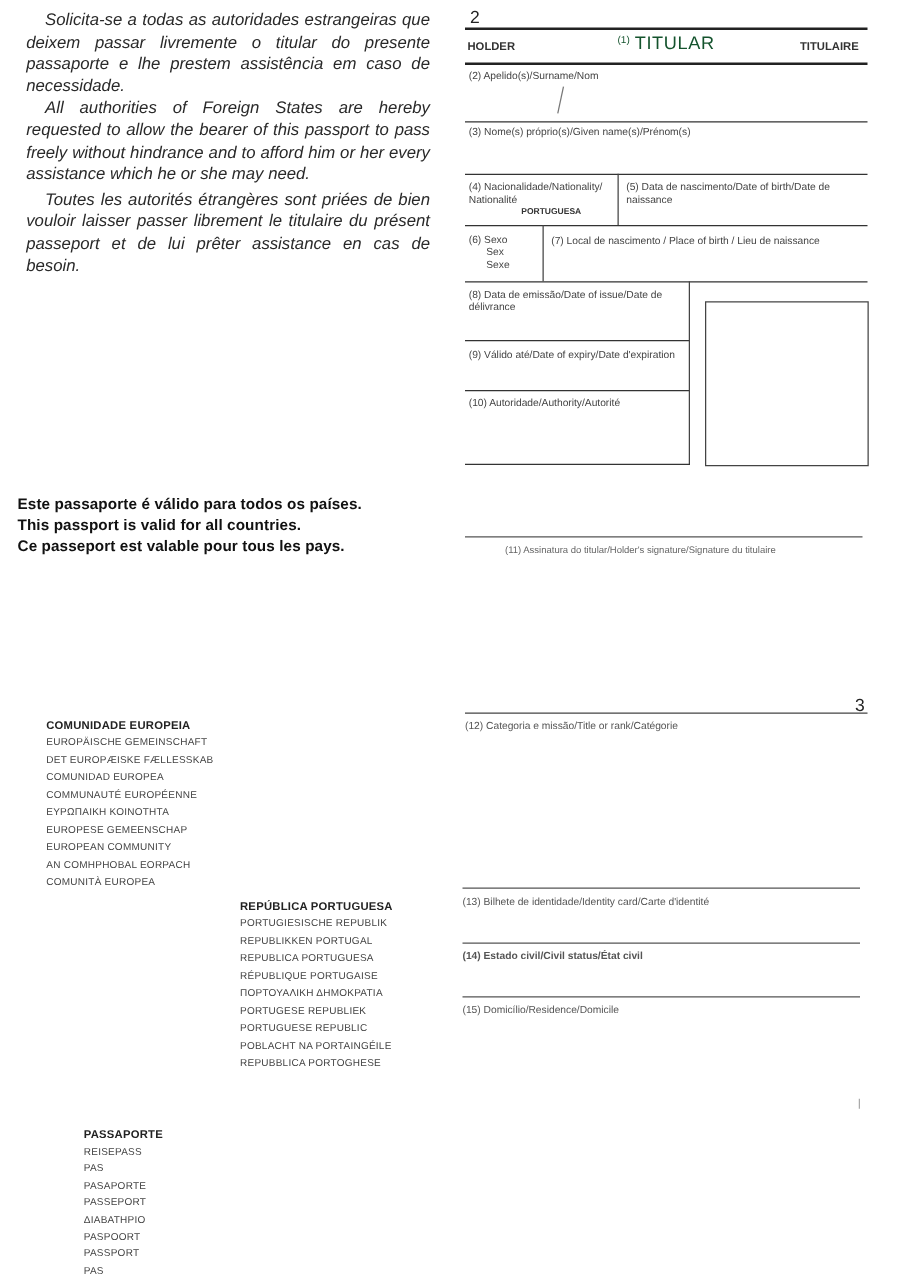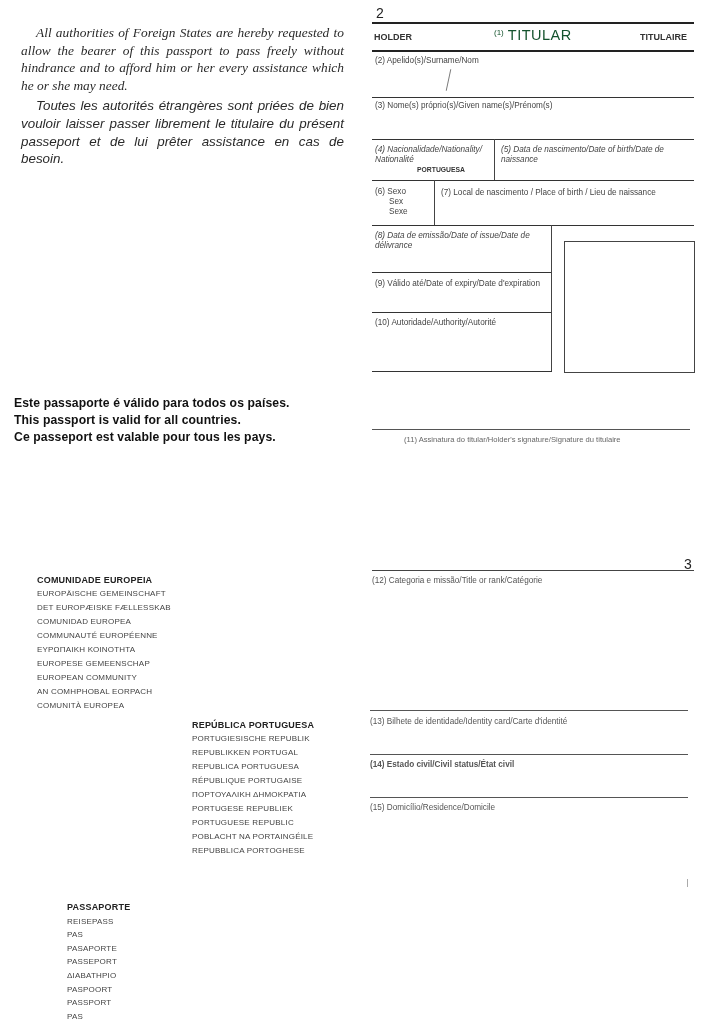--- a/index.html
+++ b/index.html
@@ -11,21 +11,21 @@
     .intro p { margin: 0; text-indent: 15px; }
 
     .validity { left: 14px; top: 395px; font-size: 12.2px; font-weight: bold; line-height: 17px; color: #111; letter-spacing: 0.1px; }
     .validity div { white-space: nowrap; }
 
     
     .line { position: absolute; background: #333; height: 1px; }
     .thick { height: 1.6px; background: #222; }
     .vline { position: absolute; background: #444; width: 1px; }
     .lbl { position: absolute; font-size: 8.2px; color: #444; line-height: 10px; white-space: nowrap; }
-    .lbl-wrap { white-space: normal; font-style: italic; }
+    .lbl-wrap { white-space: normal; }
     .pnum { font-size: 14px; color: #222; }
 
     .holder-en { left: 374px; top: 32px; font-size: 9px; font-weight: bold; color: #333; }
     .titular { left: 494px; top: 27px; font-size: 14.5px; color: #14532d; letter-spacing: 0.5px; }
     .titular sup { font-size: 8px; vertical-align: 5px; margin-right: 4px; letter-spacing: 0; }
     .titulaire { left: 640px; top: 32px; font-size: 9px; font-weight: bold; color: #333; }
 
     .photo-box { position: absolute; left: 564px; top: 241px; width: 129px; height: 130px; border: 1px solid #444; }
 
     .nat-value { left: 417px; top: 166px; font-size: 6.8px; font-weight: bold; color: #333; }
@@ -33,21 +33,22 @@
     
     .mlist { position: absolute; font-size: 8px; line-height: 14px; color: #444; letter-spacing: 0.2px; }
     .mlist .head { font-weight: bold; color: #222; font-size: 9px; }
 
     .mark { position: absolute; width: 1px; background: #777; }
   </style>
 </head>
 <body>
 
 <div class="abs intro" style="top:7px;">
-  <p style="margin-top:17px;font-family:Liberation Serif, serif;">All authorities of Foreign States are hereby requested to allow the bearer of this passport to pass freely without hindrance and to afford him or her every assistance which he or she may need.</p>
+  <p>Solicita-se a todas as autoridades estrangeiras que deixem passar livremente o titular do presente passaporte e lhe prestem assistência em caso de necessidade.</p>
+  <p style="">All authorities of Foreign States are hereby requested to allow the bearer of this passport to pass freely without hindrance and to afford him or her every assistance which he or she may need.</p>
   <p style="margin-top:3px;">Toutes les autorités étrangères sont priées de bien vouloir laisser passer librement le titulaire du présent passeport et de lui prêter assistance en cas de besoin.</p>
 </div>
 
 <div class="abs validity">
   <div>Este passaporte é válido para todos os países.</div>
   <div>This passport is valid for all countries.</div>
   <div>Ce passeport est valable pour tous les pays.</div>
 </div>
 
 <div>

